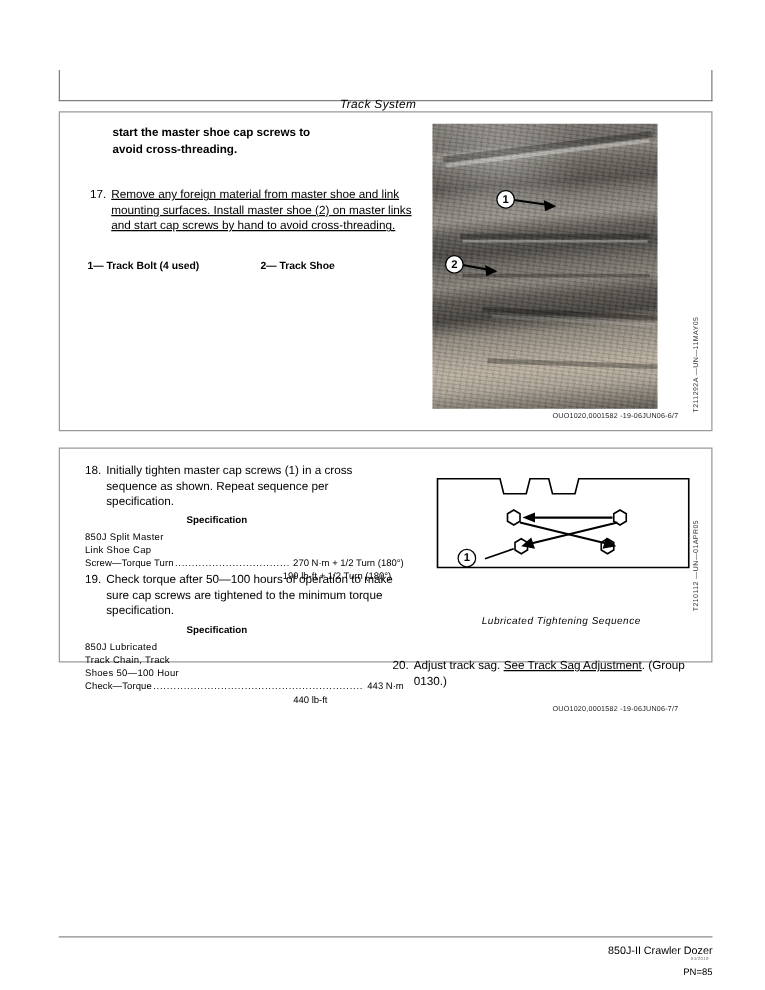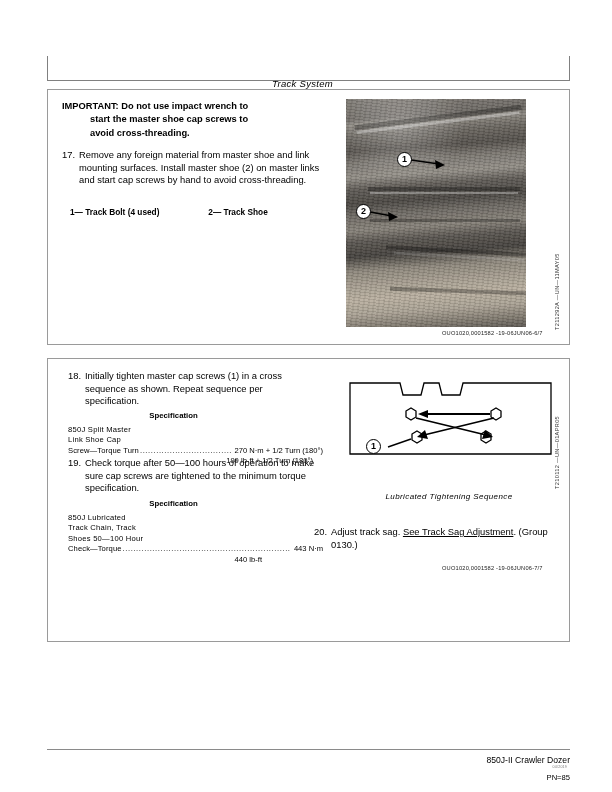--- a/index.html
+++ b/index.html
@@ -56,21 +56,21 @@
   .panel-1 {
     left: 47px;
     top: 89px;
     width: 523px;
     height: 256px;
   }
   .panel-2 {
     left: 47px;
     top: 358px;
     width: 523px;
-    height: 284px;
+    height: 172px;
   }
 
   
   .imp-block {
     position: absolute;
     left: 14px;
     top: 10px;
     width: 256px;
     font-size: 9.3px;
     font-weight: bold;
@@ -89,21 +89,21 @@
     position: absolute;
     left: 0;
     top: 0;
     width: 17px;
   }
   .step .body {
     display: block;
     padding-left: 17px;
   }
 
-  .step-17 { left: 14px; top: 59px; width: 262px; }
+  .step-17 { left: 24px; top: 59px; width: 262px; text-decoration: underline; }
   .step-18 { left: 20px; top: 11px; width: 250px; }
   .step-19 { left: 20px; top: 98px; width: 252px; }
   .step-20 { left: 266px; top: 167px; width: 236px; }
 
   .legend-row {
     position: absolute;
     left: 22px;
     top: 117px;
     width: 260px;
     font-size: 8.3px;
@@ -306,21 +306,20 @@
 
 <div class="page">
 
   <div class="header-box">
     <div class="header-title">Track System</div>
   </div>
 
   <div class="panel panel-1">
 
     <div class="imp-block">
-      <div class="imp-l1">IMPORTANT: Do not use impact wrench to</div>
       <div class="imp-l2">start the master shoe cap screws to</div>
       <div class="imp-l3">avoid cross-threading.</div>
     </div>
 
     <div class="step step-17">
       <span class="num">17.</span>
       <span class="body">Remove any foreign material from master shoe and link mounting surfaces.  Install master shoe (2) on master links and start cap screws by hand to avoid cross-threading.</span>
     </div>
 
     <div class="legend-row">

